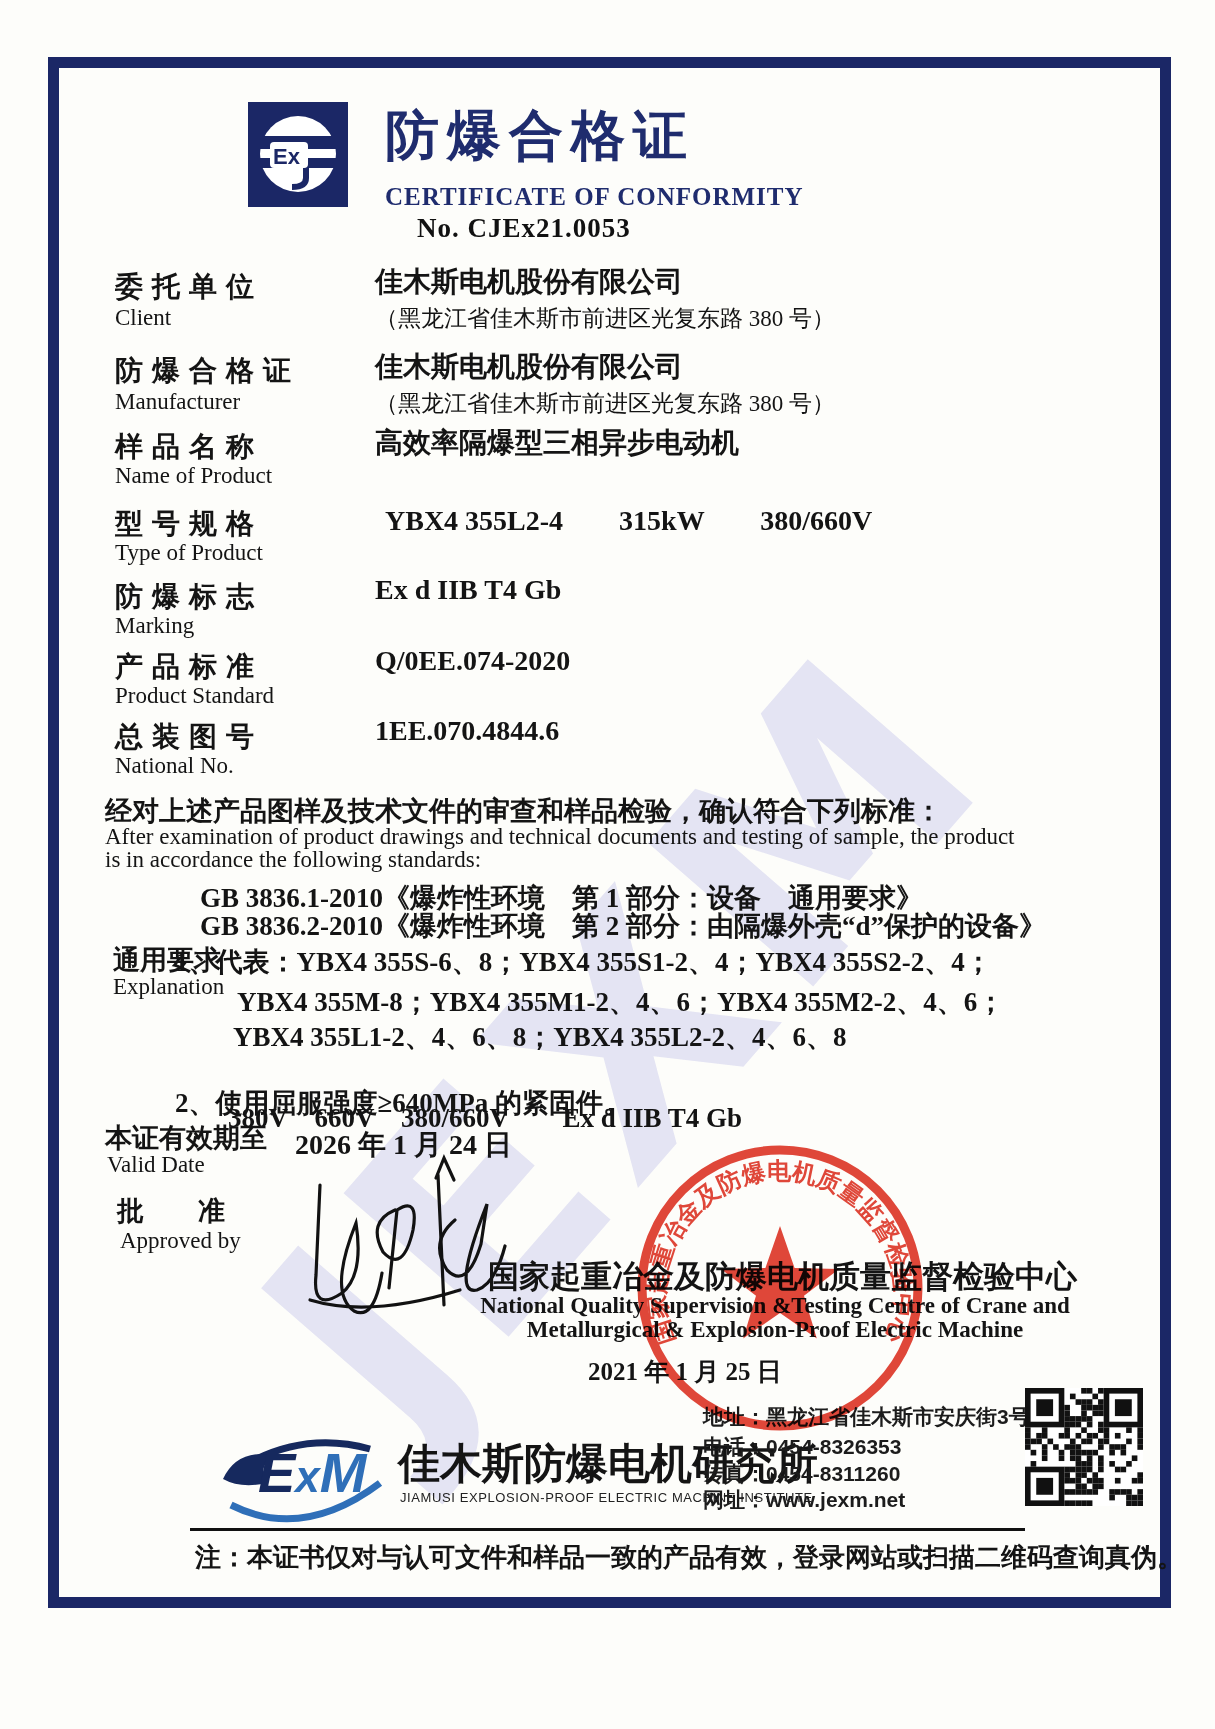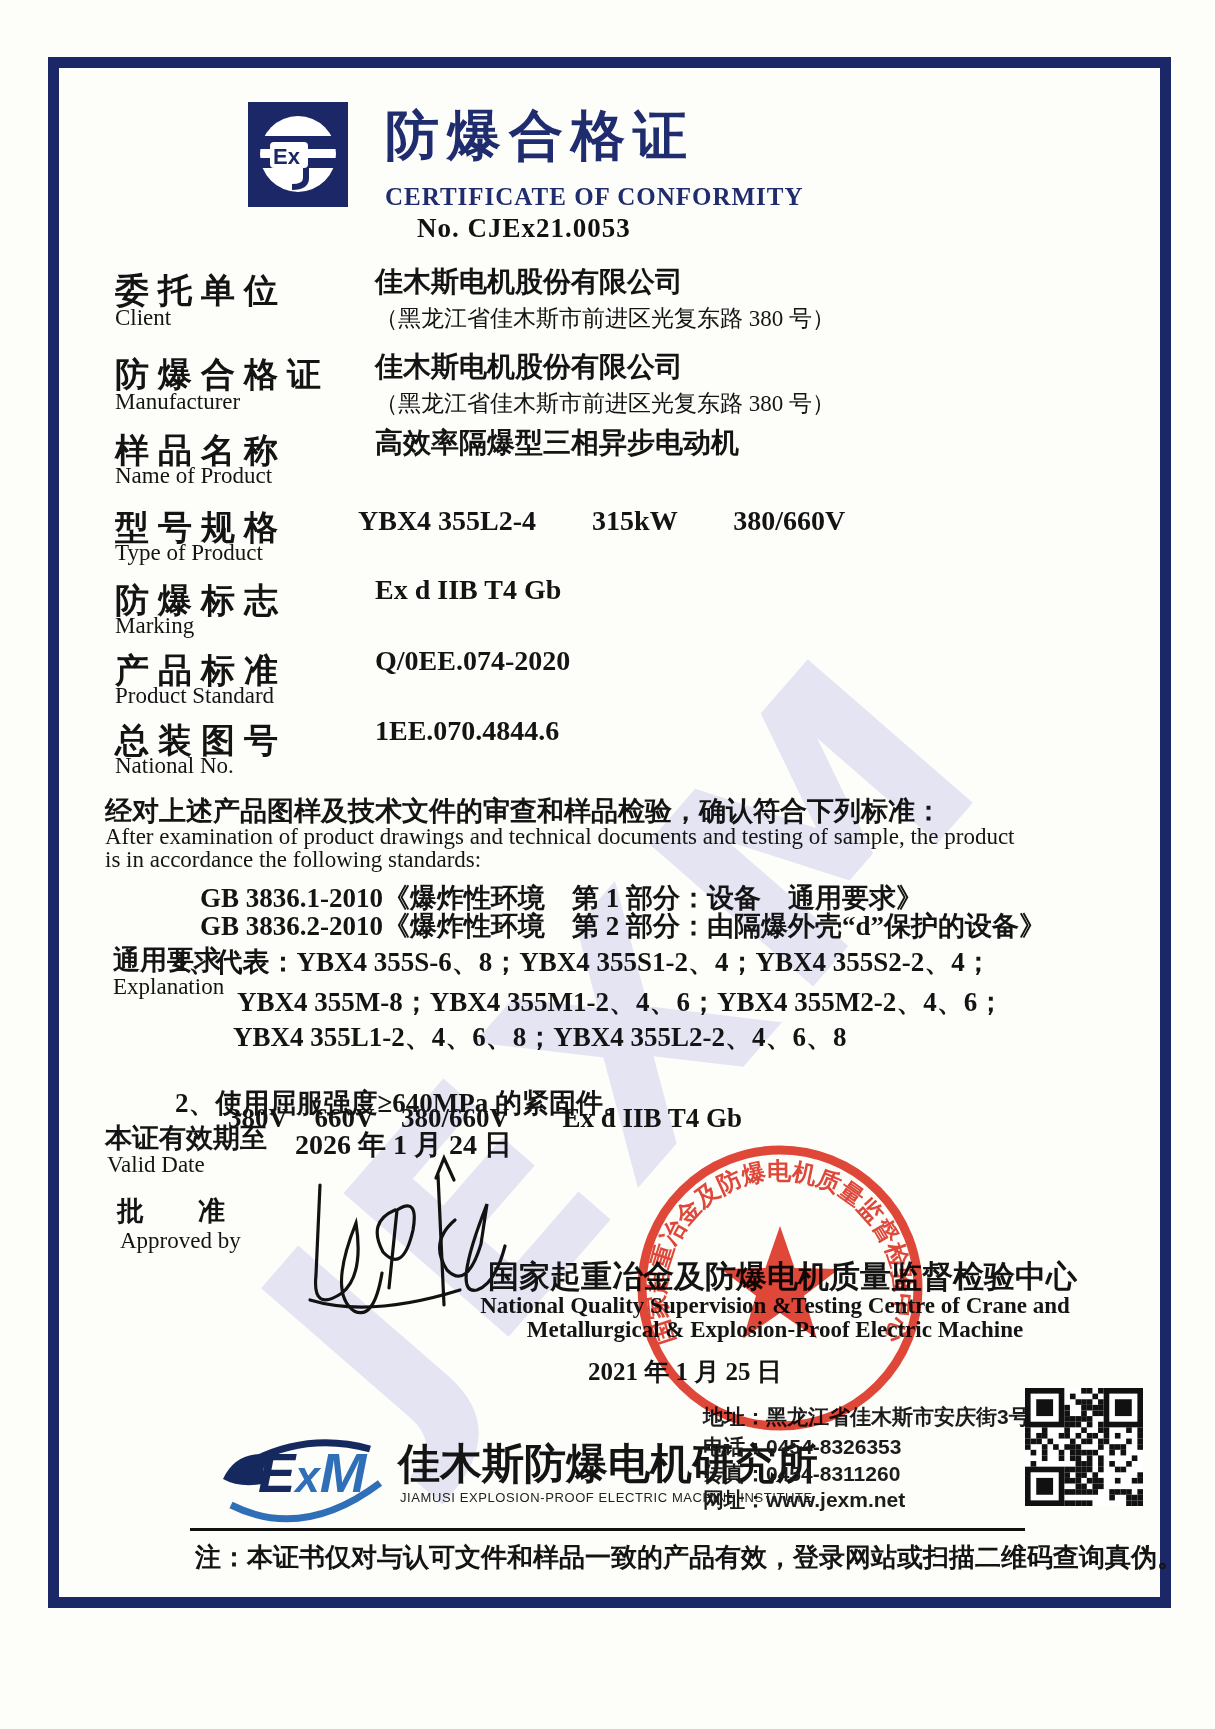--- a/index.html
+++ b/index.html
@@ -10,21 +10,21 @@
          border:11px solid #1b2766;z-index:1;}
   .watermark{position:absolute;left:330px;top:1210px;z-index:0;
              font-size:300px;font-weight:bold;color:#e0e0f2;opacity:.85;
              transform:rotate(-49deg);transform-origin:0 50%;letter-spacing:14px;
              font-family:"DejaVu Sans",sans-serif;}
   .z2{z-index:2;}
   .navy{color:#1f2c6e;}
   .title{font-size:54px;font-weight:bold;letter-spacing:8px;}
   .subtitle{font-size:25px;font-weight:bold;letter-spacing:1px;}
   .certno{font-size:27px;font-weight:bold;letter-spacing:1px;color:#111;}
-  .lab-zh{font-size:34px;font-weight:bold;letter-spacing:9px;white-space:pre;}
+  .lab-zh{font-size:28px;font-weight:bold;letter-spacing:9px;white-space:pre;}
   .lab-en{font-size:23px;}
   .val{font-size:28px;font-weight:bold;white-space:pre;}
   .val2{font-size:23px;white-space:pre;}
   .stm-zh{font-size:27px;font-weight:bold;white-space:pre;}
   .stm-en{font-size:23px;}
   .auth-zh{font-size:31px;font-weight:bold;text-align:center;white-space:pre;}
   .auth-en{font-size:23px;font-weight:bold;text-align:center;}
   .auth-date{font-size:25px;font-weight:bold;white-space:pre;}
   .inst-zh{font-size:42px;font-weight:bold;font-family:"Liberation Sans","DejaVu Sans",sans-serif;}
   .inst-en{font-size:13px;letter-spacing:.6px;color:#222;font-family:"Liberation Sans","DejaVu Sans",sans-serif;}
@@ -67,21 +67,21 @@
   <div class="abs z2 lab-en" style="left:115px;top:389px;">Manufacturer</div>
   <div class="abs z2 val" style="left:375px;top:348px;">佳木斯电机股份有限公司</div>
   <div class="abs z2 val2" style="left:375px;top:388px;">（黑龙江省佳木斯市前进区光复东路 380 号）</div>
 
   <div class="abs z2 lab-zh" style="left:115px;top:428px;">样品名称</div>
   <div class="abs z2 lab-en" style="left:115px;top:463px;">Name of Product</div>
   <div class="abs z2 val" style="left:375px;top:424px;">高效率隔爆型三相异步电动机</div>
 
   <div class="abs z2 lab-zh" style="left:115px;top:505px;">型号规格</div>
   <div class="abs z2 lab-en" style="left:115px;top:540px;">Type of Product</div>
-  <div class="abs z2 val" style="left:358px;top:502px;">YBX4 355L2-4　　315kW　　380/660V</div>
+  <div class="abs z2 val" style="left:385px;top:502px;">YBX4 355L2-4　　315kW　　380/660V</div>
 
   <div class="abs z2 lab-zh" style="left:115px;top:578px;">防爆标志</div>
   <div class="abs z2 lab-en" style="left:115px;top:613px;">Marking</div>
   <div class="abs z2 val" style="left:375px;top:574px;">Ex d IIB T4 Gb</div>
 
   <div class="abs z2 lab-zh" style="left:115px;top:648px;">产品标准</div>
   <div class="abs z2 lab-en" style="left:115px;top:683px;">Product Standard</div>
   <div class="abs z2 val" style="left:375px;top:645px;">Q/0EE.074-2020</div>
 
   <div class="abs z2 lab-zh" style="left:115px;top:718px;">总装图号</div>

